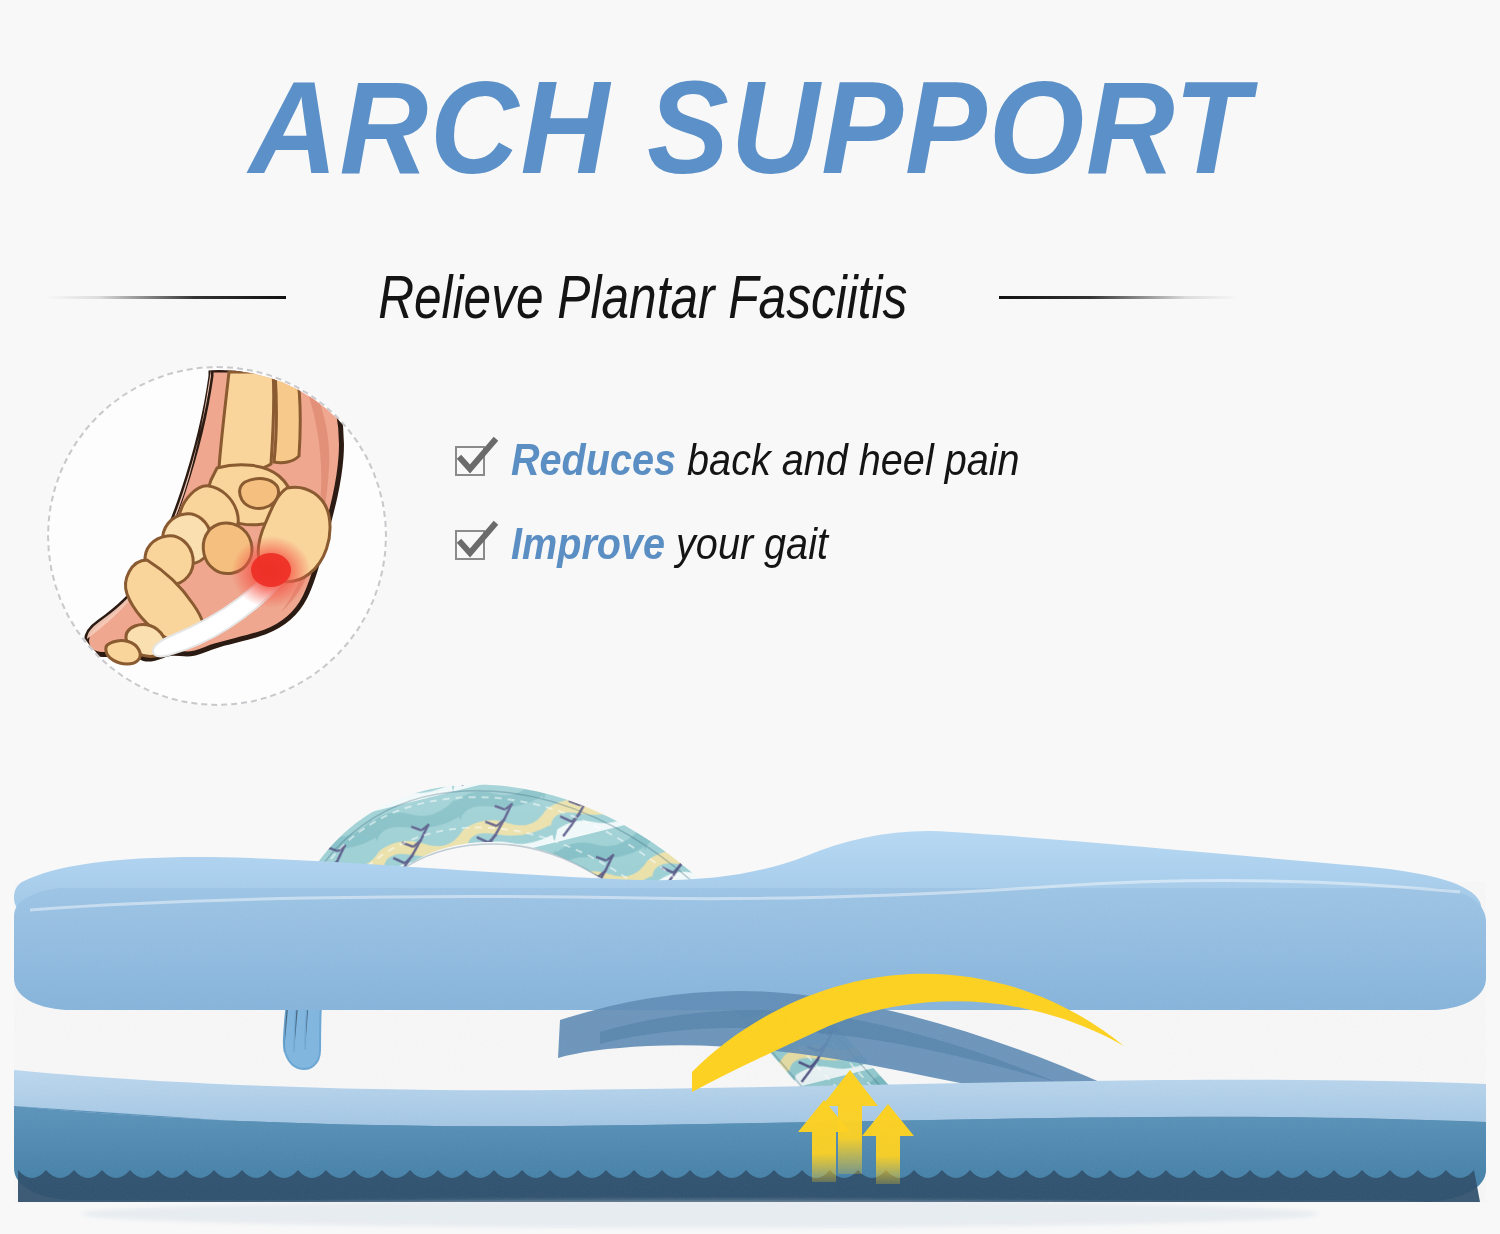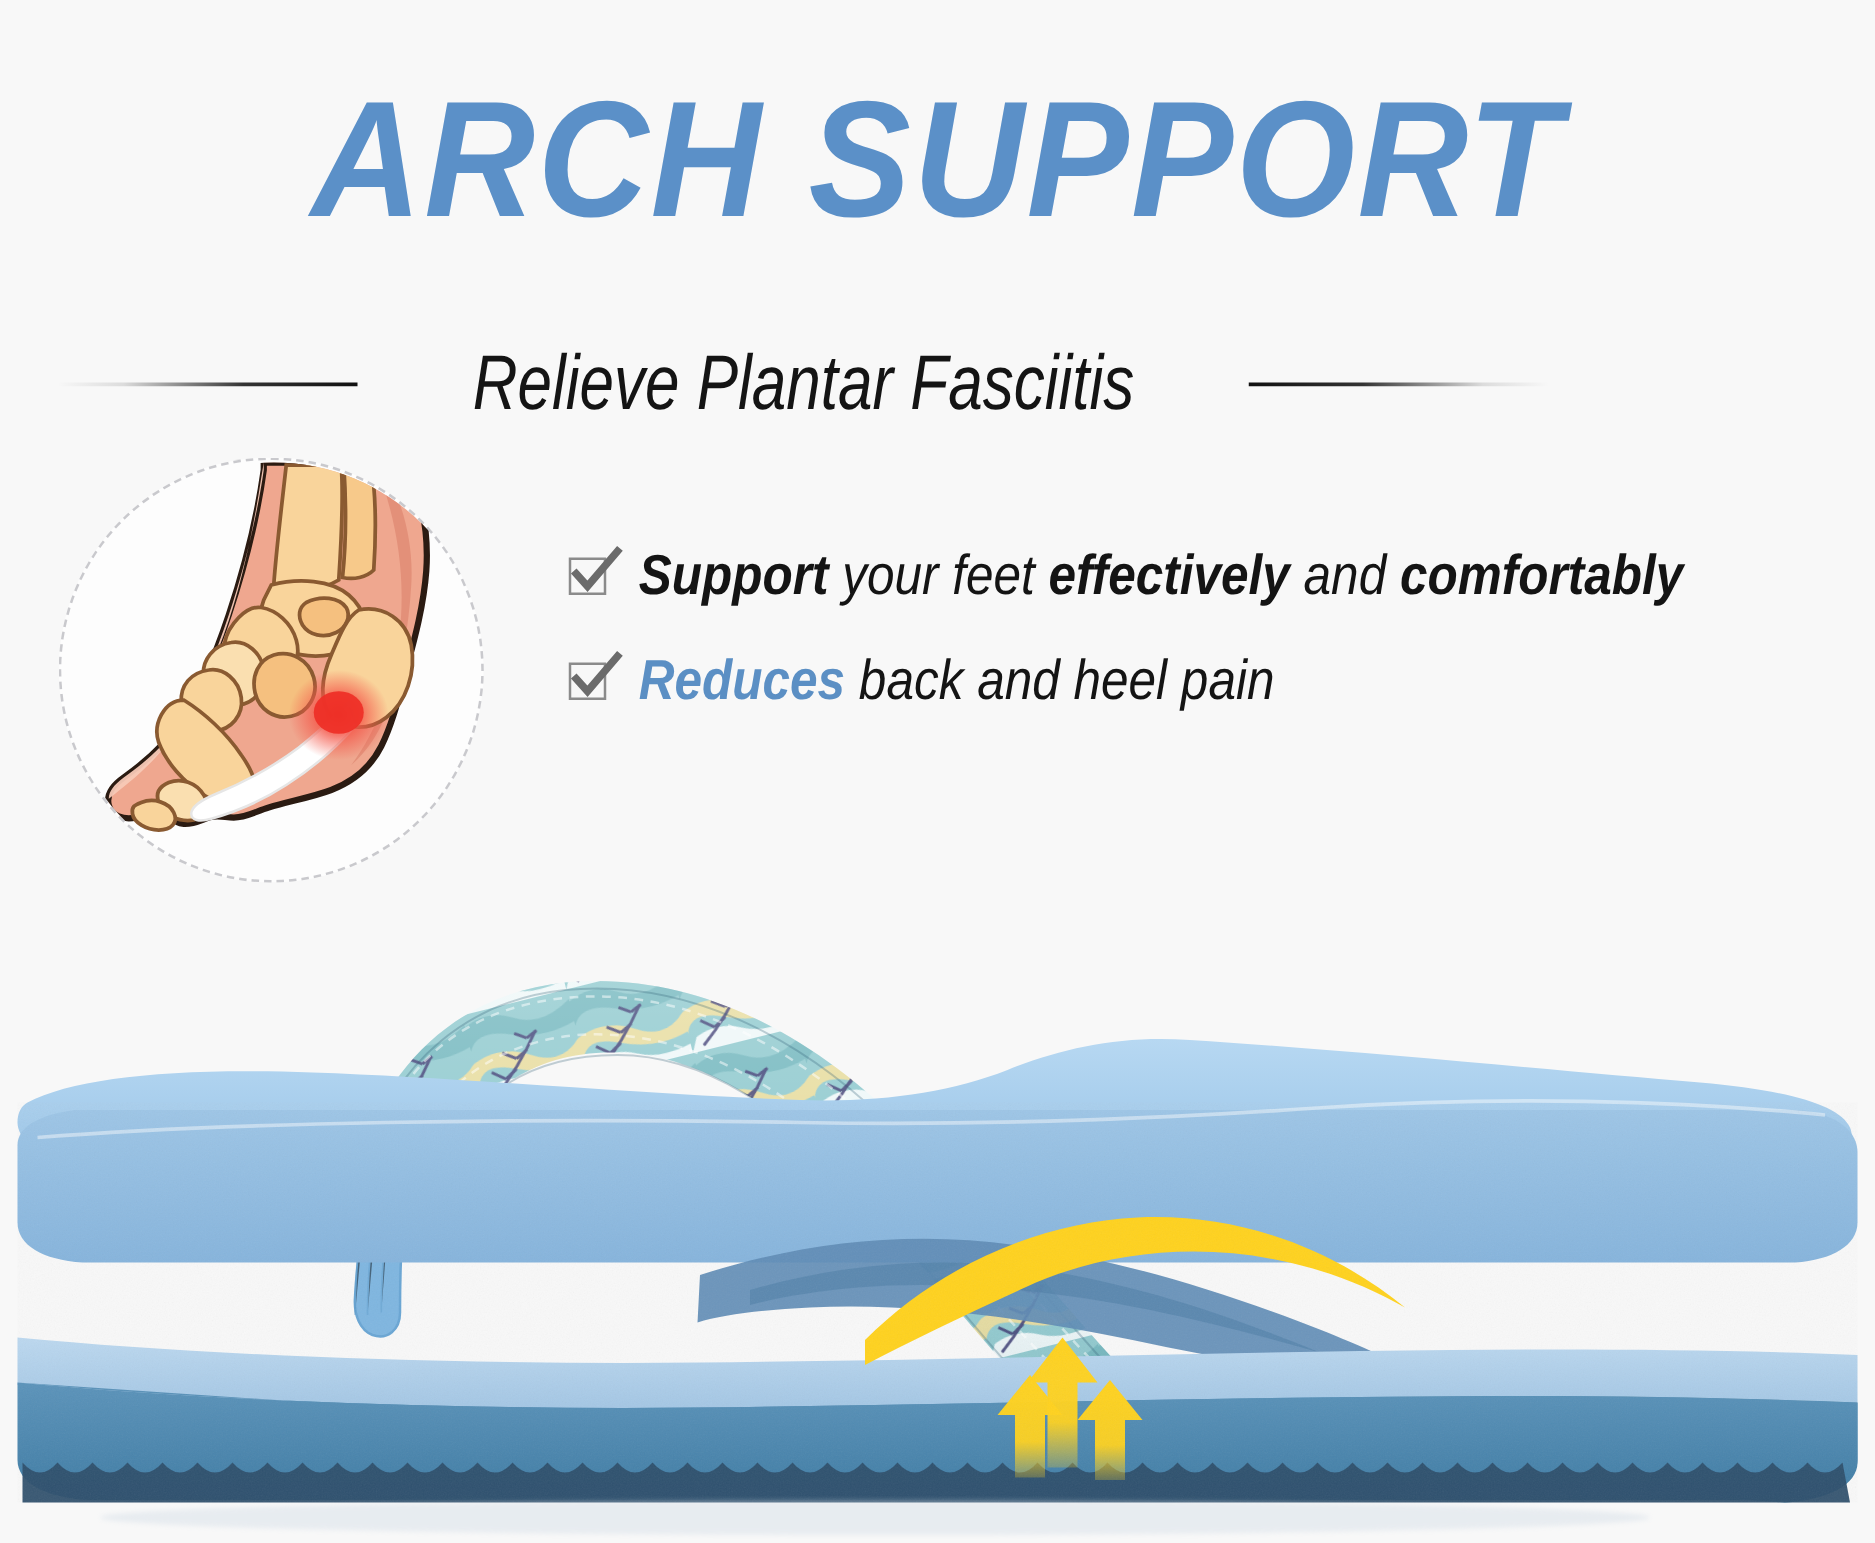--- a/index.html
+++ b/index.html
@@ -21,21 +21,21 @@
     line-height:1;
     letter-spacing:2px;
     color:#5b90c8;
     transform:scaleX(0.93);
     transform-origin:50% 50%;
     white-space:nowrap;
   }
 
   
   .subwrap{
-    position:absolute;left:0;top:268px;width:1271px;height:78px;
+    position:absolute;left:0;top:258px;width:1271px;height:78px;
     display:flex;align-items:center;justify-content:center;
   }
   .rule{height:3px;width:240px;}
   .rule.left{
     background:linear-gradient(to right, rgba(17,17,17,0) 0%, rgba(17,17,17,0.12) 22%, rgba(17,17,17,0.85) 62%, #111 100%);
     margin-right:26px;margin-left:14px;
   }
   .rule.right{
     background:linear-gradient(to left, rgba(17,17,17,0) 0%, rgba(17,17,17,0.12) 22%, rgba(17,17,17,0.85) 62%, #111 100%);
     margin-left:26px;
@@ -167,40 +167,40 @@
                  C152 262 176 249 196 234 C214 220 228 206 236 198 Z" fill="#ffffff" stroke="#e6e6e6" stroke-width="2"></path>
 
         <ellipse cx="228" cy="208" rx="40" ry="36" fill="url(#inflame)"></ellipse>
         <ellipse cx="228" cy="206" rx="20" ry="17" fill="#ee2f26" opacity="0.92"></ellipse>
       </g>
     </svg>
   </div>
 
   <div class="benefits">
 
-    <div class="benefit">
-      <span class="cbox">
-        <span class="sq"></span>
-        <svg width="46" height="46" viewBox="0 0 46 46">
-          <path d="M7 24 L16 34 L40 6" fill="none" stroke="#6b6b6b" stroke-width="6" stroke-linecap="square" stroke-linejoin="miter"></path>
-        </svg>
-      </span>
-      <span class="btext"><b>Support</b><span> your feet </span><b>effectively</b><span> and </span><b>comfortably</b></span>
-    </div>
 
     <div class="benefit">
       <span class="cbox">
         <span class="sq"></span>
         <svg width="46" height="46" viewBox="0 0 46 46">
           <path d="M7 24 L16 34 L40 6" fill="none" stroke="#6b6b6b" stroke-width="6" stroke-linecap="square" stroke-linejoin="miter"></path>
         </svg>
       </span>
       <span class="btext"><span class="blue">Reduces</span><span> back and heel pain</span></span>
     </div>
 
+    <div class="benefit">
+      <span class="cbox">
+        <span class="sq"></span>
+        <svg width="46" height="46" viewBox="0 0 46 46">
+          <path d="M7 24 L16 34 L40 6" fill="none" stroke="#6b6b6b" stroke-width="6" stroke-linecap="square" stroke-linejoin="miter"></path>
+        </svg>
+      </span>
+      <span class="btext"><span class="blue">Improve</span><span> your gait</span></span>
+    </div>
 
   </div>
 
   <div class="sandal">
     <svg width="1500" height="482" viewBox="0 0 1500 482">
       <defs>
 
         <pattern id="fabric" width="86" height="74" patternUnits="userSpaceOnUse" patternTransform="rotate(-14)">
           <rect width="86" height="74" fill="#8fc9ce"></rect>
           <path d="M0 10 Q20 0 40 12 T86 8 L86 26 Q60 34 34 24 T0 30 Z" fill="#6fb4bb" opacity="0.85"></path>

